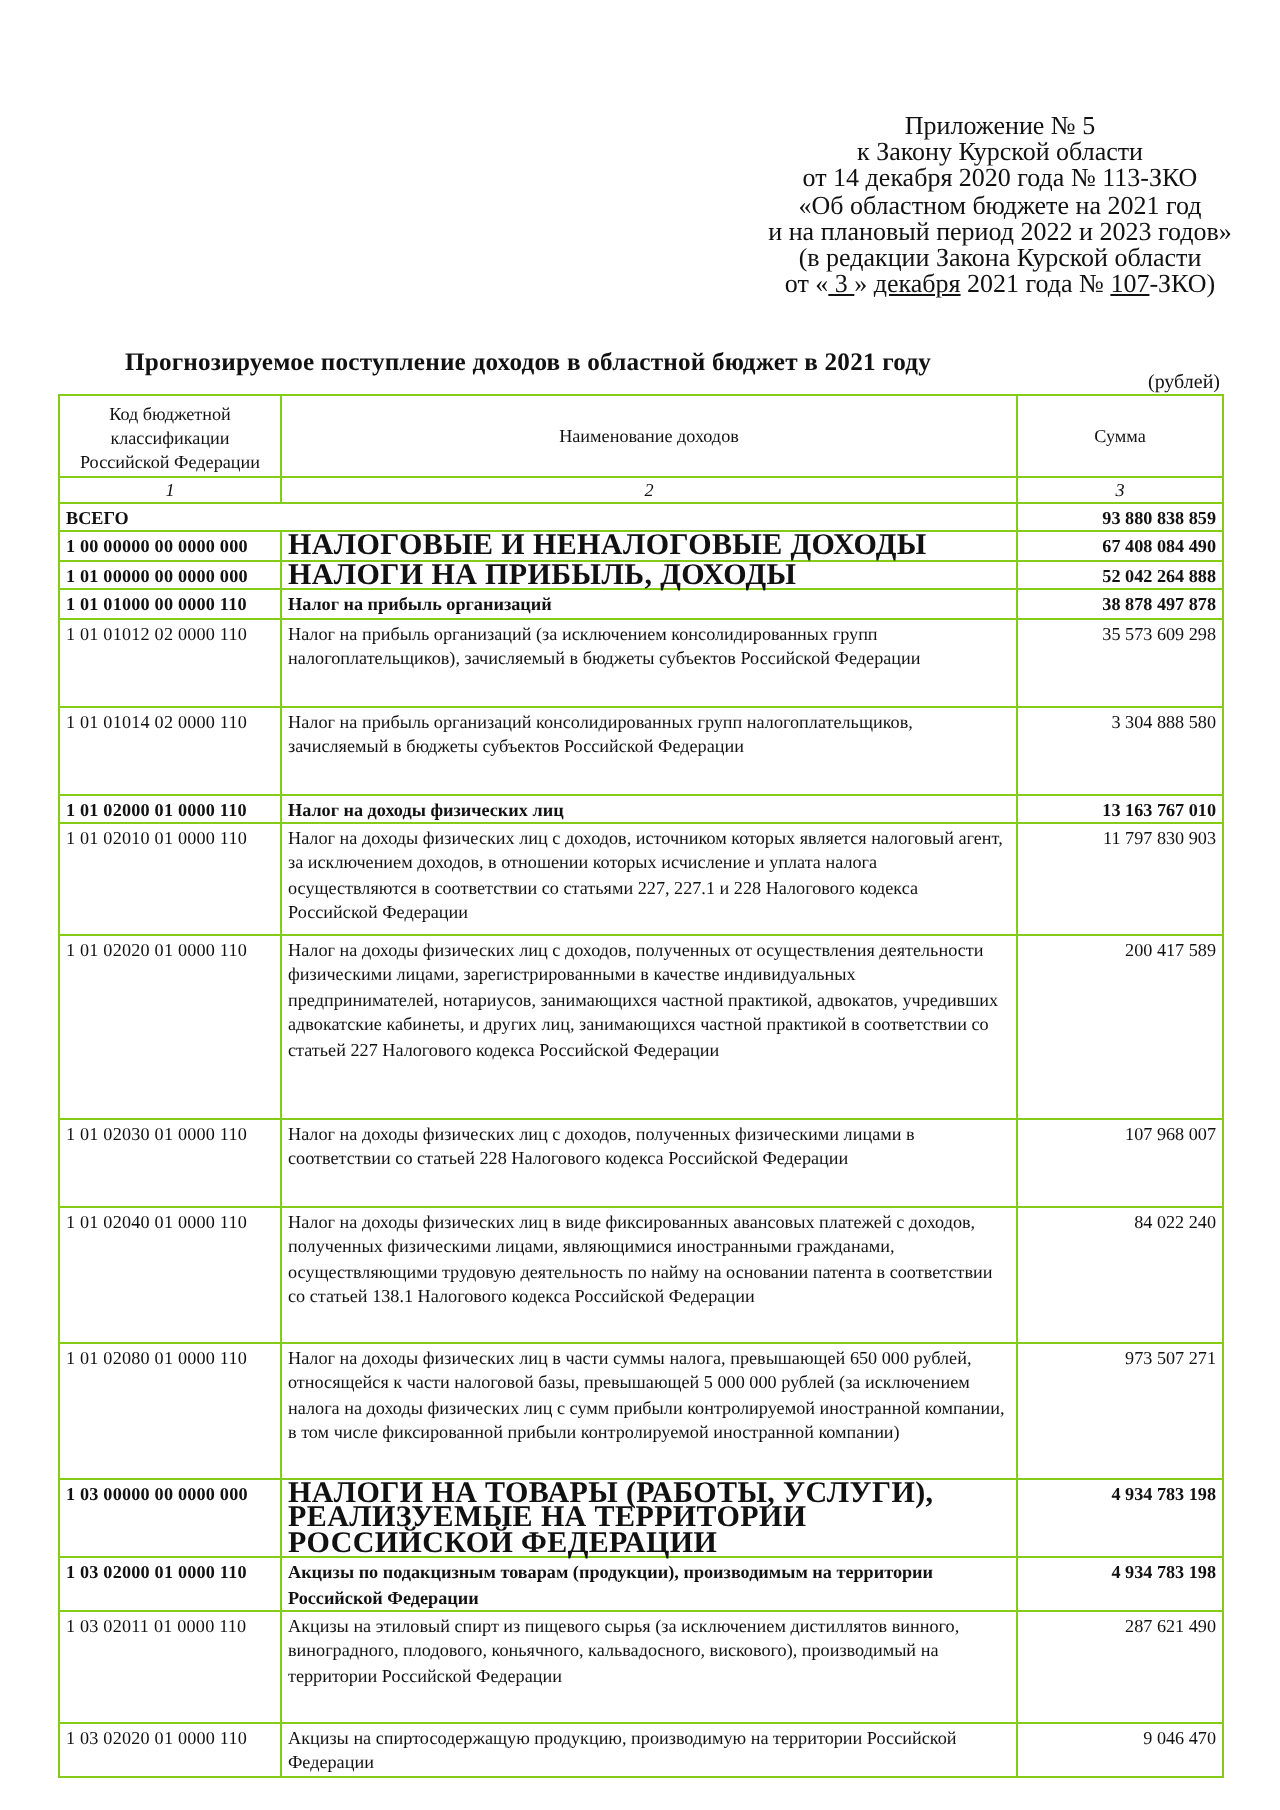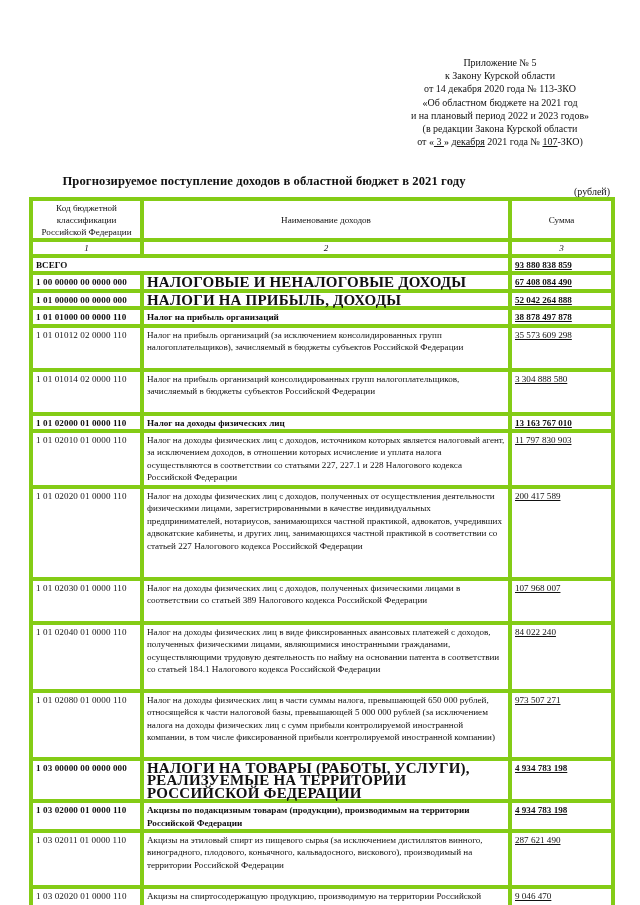--- a/index.html
+++ b/index.html
@@ -1,29 +1,29 @@
 <!DOCTYPE html>
 <html><head>
 <meta charset="utf-8">
 <style>
   html, body { margin:0; padding:0; background:#ffffff; }
   body { width:640px; height:905px; position:relative; overflow:hidden;
          font-family:"Liberation Serif", "DejaVu Serif", serif; color:#111; }
   .appendix { position:absolute; left:380px; top:56px; width:240px; text-align:center;
-              font-size:10px; line-height:13.2px; }
+              font-size:13px; line-height:13.2px; }
   .appendix .u { text-decoration:underline; }
   .title { position:absolute; left:0; width:528px; top:174px; text-align:center;
            font-weight:bold; font-size:12.6px; letter-spacing:0.1px; }
   .units { position:absolute; right:30px; top:186px; font-size:10px; }
   table.budget { position:absolute; left:29px; top:197px; width:582px; border-collapse:collapse;
                  table-layout:fixed; font-size:9.1px; line-height:12.4px; }
-  table.budget td, table.budget th { border:4px solid #84cc16; vertical-align:top; padding:1px 3px 0 3px; }
+  table.budget td, table.budget th { border:1px solid #84cc16; vertical-align:top; padding:1px 3px 0 3px; }
   table.budget th { font-weight:normal; text-align:center; vertical-align:middle; }
   col.c1 { width:111px; } col.c2 { width:368px; } col.c3 { width:103px; }
-  .num { white-space:nowrap;text-decoration:underline; }
+  .num { text-align:right; white-space:nowrap; }
   .idx td { text-align:center; font-style:italic; padding:0; line-height:11px; }
   .b { font-weight:bold;margin-left:28px; }
   .caps { font-weight:bold; font-size:15px; letter-spacing:0.2px; }
   .code { white-space:nowrap; letter-spacing:0.1px;font-family:Liberation Serif, serif; }
 </style>
 </head>
 <body>
 
 <div class="appendix">
   <div>Приложение № 5</div>
@@ -96,26 +96,26 @@
         <td class="">Налог на доходы физических лиц с доходов, источником которых является налоговый агент, за исключением доходов, в отношении которых исчисление и уплата налога осуществляются в соответствии со статьями 227, 227.1 и 228 Налогового кодекса Российской Федерации</td>
         <td class="num">11 797 830 903</td>
       </tr>
       <tr style="height: 92px; margin-top: 26px;">
         <td class="code">1 01 02020 01 0000 110</td>
         <td class="">Налог на доходы физических лиц с доходов, полученных от осуществления деятельности физическими лицами, зарегистрированными в качестве индивидуальных предпринимателей, нотариусов, занимающихся частной практикой, адвокатов, учредивших адвокатские кабинеты, и других лиц, занимающихся частной практикой в соответствии со статьей 227 Налогового кодекса Российской Федерации</td>
         <td class="num">200 417 589</td>
       </tr>
       <tr style="height: 44px;">
         <td class="code">1 01 02030 01 0000 110</td>
-        <td class="">Налог на доходы физических лиц с доходов, полученных физическими лицами в соответствии со статьей 389 Налогового кодекса Российской Федерации</td>
+        <td class="">Налог на доходы физических лиц с доходов, полученных физическими лицами в соответствии со статьей 228 Налогового кодекса Российской Федерации</td>
         <td class="num">107 968 007</td>
       </tr>
       <tr style="height: 68px;">
         <td class="code">1 01 02040 01 0000 110</td>
-        <td class="">Налог на доходы физических лиц в виде фиксированных авансовых платежей с доходов, полученных физическими лицами, являющимися иностранными гражданами, осуществляющими трудовую деятельность по найму на основании патента в соответствии со статьей 184.1 Налогового кодекса Российской Федерации</td>
+        <td class="">Налог на доходы физических лиц в виде фиксированных авансовых платежей с доходов, полученных физическими лицами, являющимися иностранными гражданами, осуществляющими трудовую деятельность по найму на основании патента в соответствии со статьей 138.1 Налогового кодекса Российской Федерации</td>
         <td class="num">84 022 240</td>
       </tr>
       <tr style="height: 68px;">
         <td class="code">1 01 02080 01 0000 110</td>
         <td class="">Налог на доходы физических лиц в части суммы налога, превышающей 650 000 рублей, относящейся к части налоговой базы, превышающей 5 000 000 рублей (за исключением налога на доходы физических лиц с сумм прибыли контролируемой иностранной компании, в том числе фиксированной прибыли контролируемой иностранной компании)</td>
         <td class="num">973 507 271</td>
       </tr>
       <tr>
         <td class="code b">1 03 00000 00 0000 000</td>
         <td class="caps">НАЛОГИ НА ТОВАРЫ (РАБОТЫ, УСЛУГИ), РЕАЛИЗУЕМЫЕ НА ТЕРРИТОРИИ РОССИЙСКОЙ ФЕДЕРАЦИИ</td>

